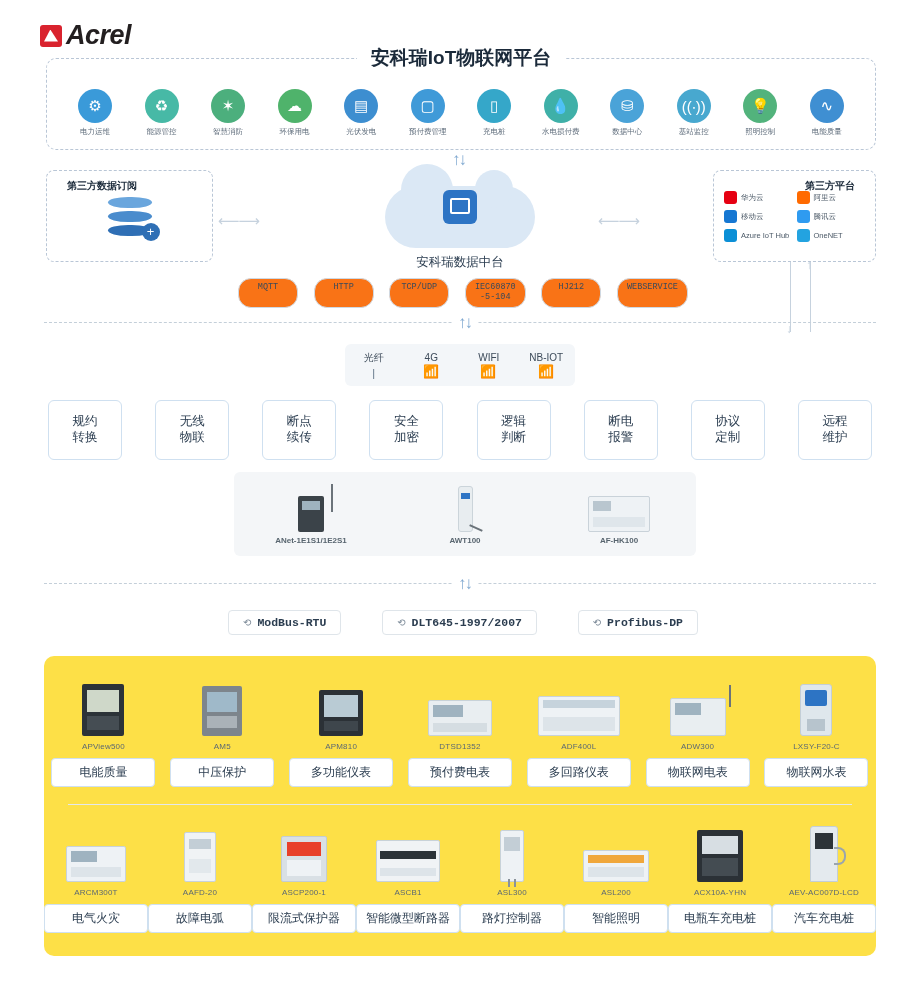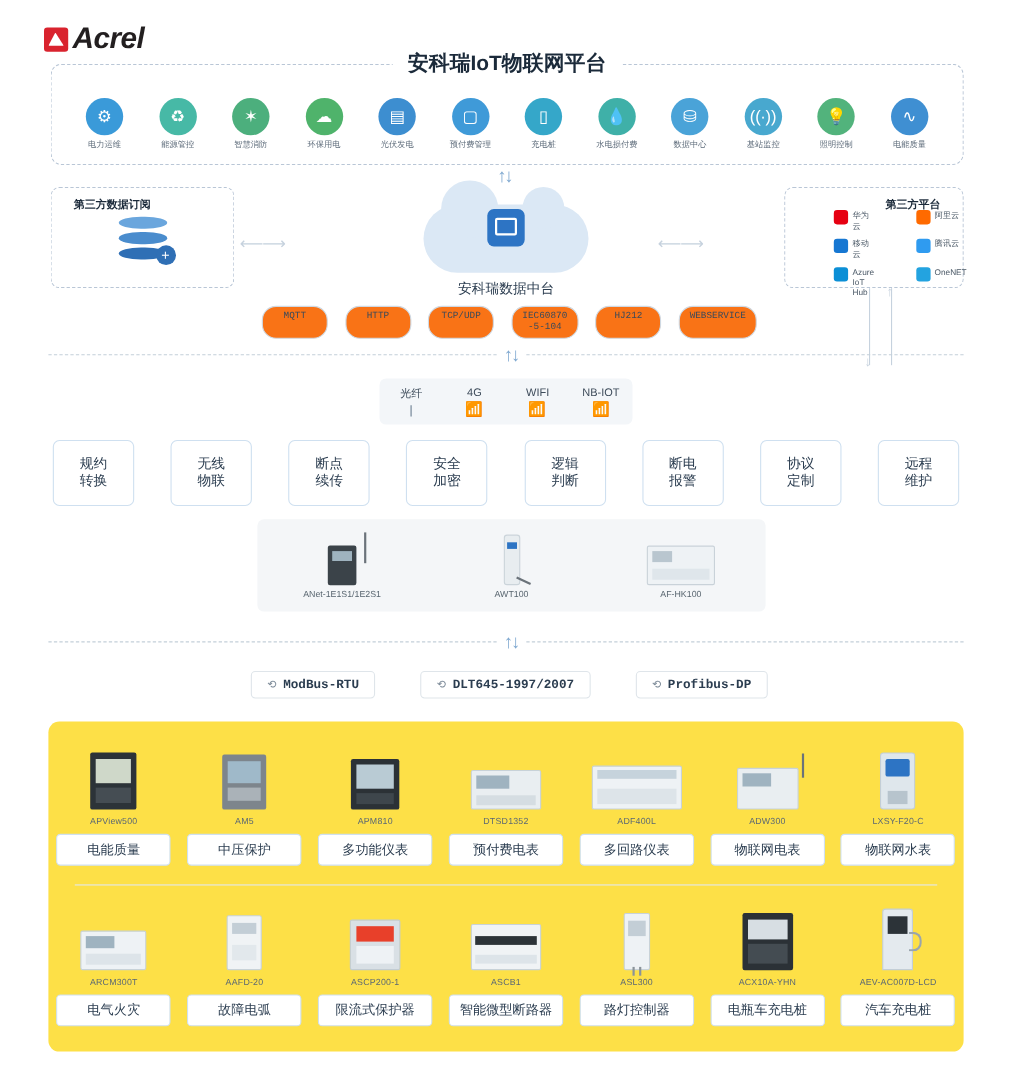--- a/index.html
+++ b/index.html
@@ -99,21 +99,21 @@
     padding:4px 9px; text-align:center; line-height:1.15; min-width:40px;
   }
 
   .hollow-arrow { position:absolute; color:#c6d2de; font-size:15px; letter-spacing:-1px; }
 
   
   .tp-grid {
     position:absolute; left:10px; right:10px; top:20px;
     display:grid; grid-template-columns:1fr 1fr; gap:6px 4px;
   }
-  .tp-item { display:flex; align-items:flex-start; gap:4px; font-size:7.5px; color:#4a5866;margin-left:34px; }
+  .tp-item { display:flex; align-items:center; gap:4px; font-size:7.5px; color:#4a5866; }
   .tp-dot { width:13px; height:13px; border-radius:3px; flex:0 0 auto; }
 
   
   .net-band {
     position:absolute; left:345px; top:344px; width:230px; height:42px;
     background:#f3f6f9; border-radius:6px; display:flex; align-items:center;
   }
   .net-cell { flex:1; text-align:center; font-size:10px; color:#3d4b5a; }
   .net-cell .wifi { font-size:13px; color:#5f7487; display:block; margin-top:1px; }
   .net-cell .fiber { display:block; margin-top:2px; color:#5f7487; font-size:11px; }
@@ -126,21 +126,21 @@
     font-size:12.5px; color:#2b3d50; line-height:1.25;
   }
 
   
   .gw-strip {
     position:absolute; left:234px; top:472px; width:462px; height:84px;
     background:#f4f6f8; border-radius:6px; display:flex; align-items:center; justify-content:space-around;
   }
   .gw-item { text-align:center; width:130px; }
   .gw-img { height:48px; display:flex; align-items:flex-end; justify-content:center; }
-  .gw-cap { font-size:8px; color:#58656f; margin-top:4px; }
+  .gw-cap { font-size:8px; color:#58656f; margin-top:4px;font-weight:bold; }
 
   
   .bus-row { position:absolute; left:228px; top:610px; width:470px; display:flex; justify-content:space-between; }
   .bus-pill {
     border:1px solid #dfe5ea; border-radius:4px; background:#fff; color:#2b3d50;
     font-family:"Liberation Mono", monospace; font-size:11.5px; font-weight:bold;
     padding:5px 14px; display:flex; align-items:center; gap:6px;
   }
   .bus-pill .bi { font-size:10px; color:#7d8b99; font-weight:normal; }
 
@@ -548,20 +548,30 @@
         <div class="d-body" style="width:22px;height:50px;background:#eef2f5;border:1px solid #c8d2d8;">
           <div style="position:absolute;left:3px;top:6px;right:3px;height:14px;background:#c3ced6;"></div>
           <div style="position:absolute;left:7px;bottom:-6px;width:2px;height:8px;background:#8a939a;"></div>
           <div style="position:absolute;right:7px;bottom:-6px;width:2px;height:8px;background:#8a939a;"></div>
         </div>
       </div>
       <div class="dev-model">ASL300</div>
       <div class="dev-tag">路灯控制器</div>
     </div>
 
+    <div class="dev-cell">
+      <div class="dev-img">
+        <div class="d-body" style="width:64px;height:30px;background:#eef2f5;border:1px solid #c8d2d8;">
+          <div style="position:absolute;left:4px;top:4px;right:4px;height:8px;background:#f0a73b;"></div>
+          <div style="position:absolute;left:4px;bottom:4px;right:4px;height:10px;background:#dde4e9;"></div>
+        </div>
+      </div>
+      <div class="dev-model">ASL200</div>
+      <div class="dev-tag">智能照明</div>
+    </div>
 
     <div class="dev-cell">
       <div class="dev-img">
         <div class="d-body" style="width:46px;height:52px;background:#2b3136;">
           <div style="position:absolute;left:5px;top:6px;right:5px;height:18px;background:#d7dee3;"></div>
           <div style="position:absolute;left:5px;bottom:6px;right:5px;height:18px;background:#444c52;"></div>
         </div>
       </div>
       <div class="dev-model">ACX10A-YHN</div>
       <div class="dev-tag">电瓶车充电桩</div>

